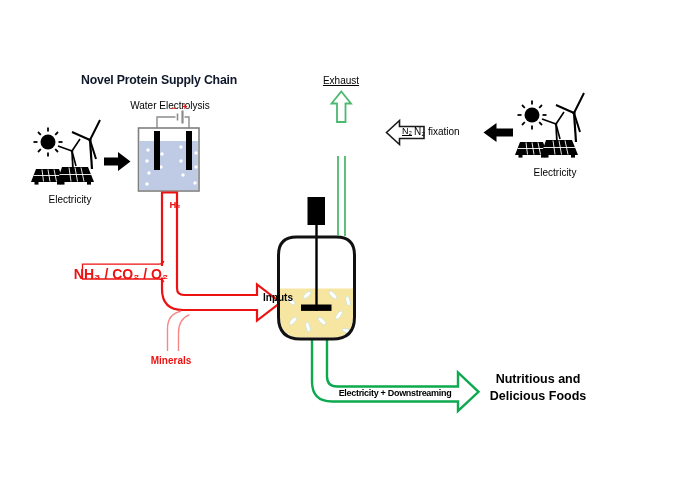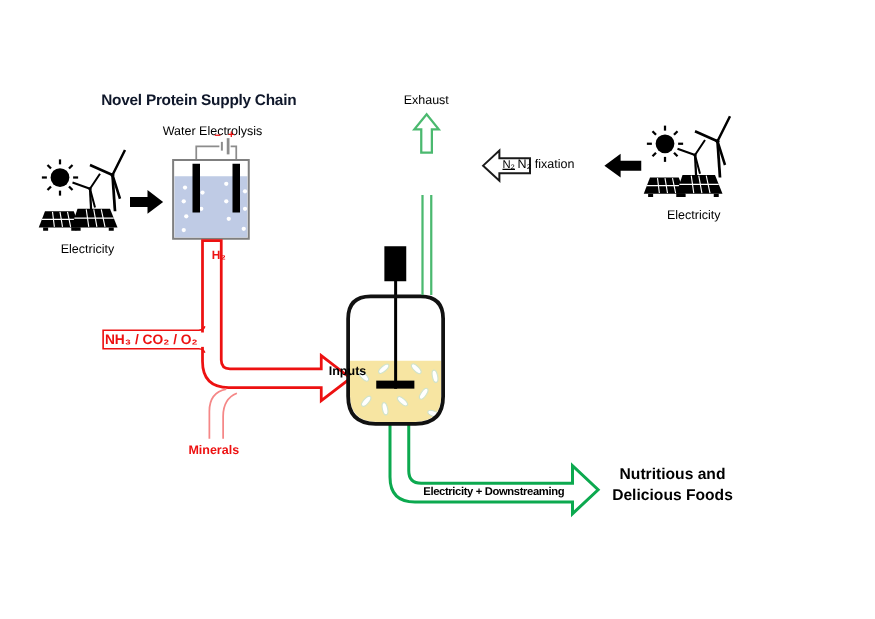--- a/index.html
+++ b/index.html
@@ -10,24 +10,24 @@
   .canvas svg { position:absolute; left:0; top:0; }
   .lbl { position:absolute; color:#000; white-space:nowrap; }
   .ctr { transform:translateX(-50%); text-align:center; }
   .title   { left:36px;  top:73px;  font-size:12.3px; font-weight:bold; color:#0f172a; letter-spacing:-0.2px;margin-left:45px; }
   .l-we    { left:170px; top:100px; font-size:10px; }
   .l-bm    { left:174px; top:103px; font-size:9px;  font-weight:bold; color:#ED1111; }
   .l-bp    { left:185px; top:102px; font-size:9px;  font-weight:bold; color:#ED1111; }
   .l-el    { left:70px;  top:194px; font-size:10px; }
   .l-er    { left:555px; top:167px; font-size:10px; }
   .l-h2    { left:169px; top:199px; font-size:9.5px; font-weight:bold; color:#ED1111;padding-left:12px; }
-  .l-gm    { left:121px; top:266px; font-size:11px; font-weight:bold; color:#ED1111; }
+  .l-gm    { left:121px; top:266px; font-size:14px; font-weight:bold; color:#ED1111; }
   .l-in    { left:242px; top:292px; font-size:10px; font-weight:bold;margin-left:36px; }
   .l-mi    { left:171px; top:355px; font-size:10px; font-weight:bold; color:#ED1111; }
-  .l-ex    { left:341px; top:75px;  font-size:10px; }
+  .l-ex    { left:341px; top:75px;  font-size:10px;text-decoration:underline; }
   .l-di    { left:308px; top:122px; width:67px; font-size:10px; line-height:11.5px;
              text-align:center; white-space:normal; }
   .l-n2    { left:407px; top:126px; font-size:9px; font-weight:normal; text-decoration:underline; }
   .l-nf    { left:414px; top:126px; font-size:10px;text-align:right; }
   .l-ha    { left:395px; top:388px; font-size:9px; font-weight:bold; letter-spacing:-0.3px; }
   .l-fo    { left:484px; top:371px; width:108px; font-size:12.5px; font-weight:bold;
              line-height:16.5px; white-space:normal;text-align:center; }
 </style>
 </head>
 <body>

